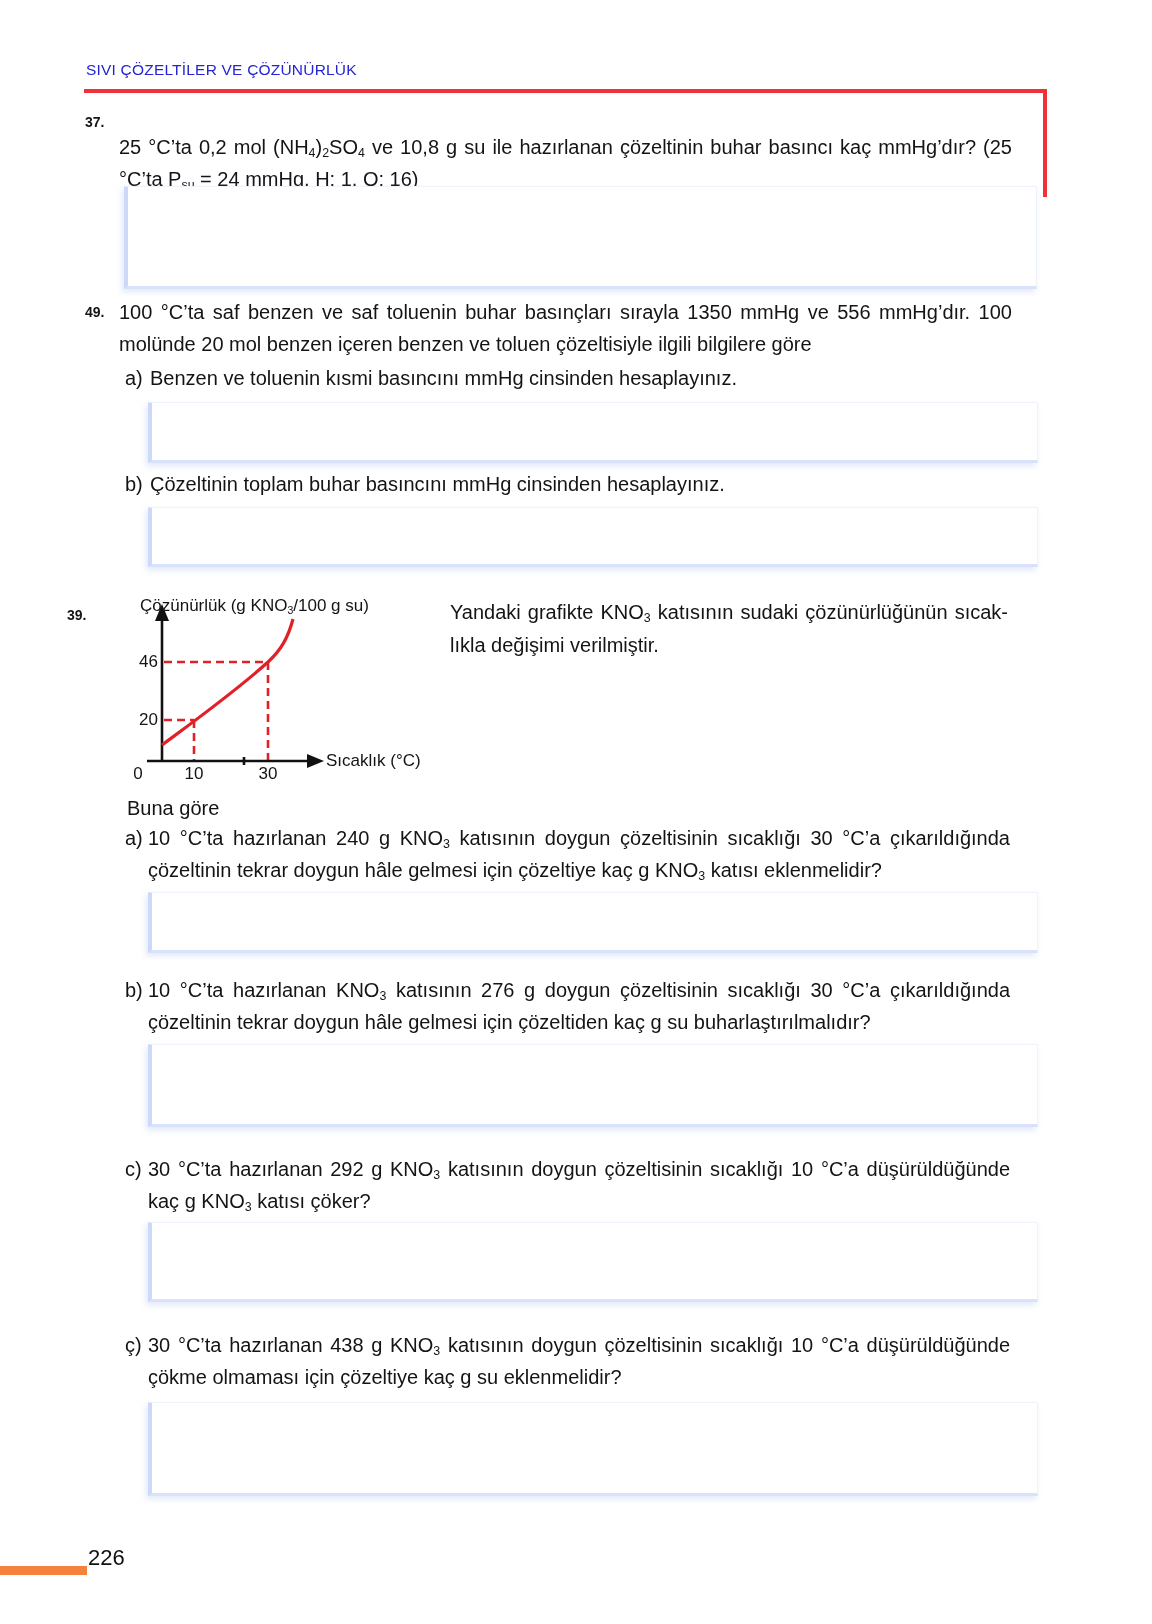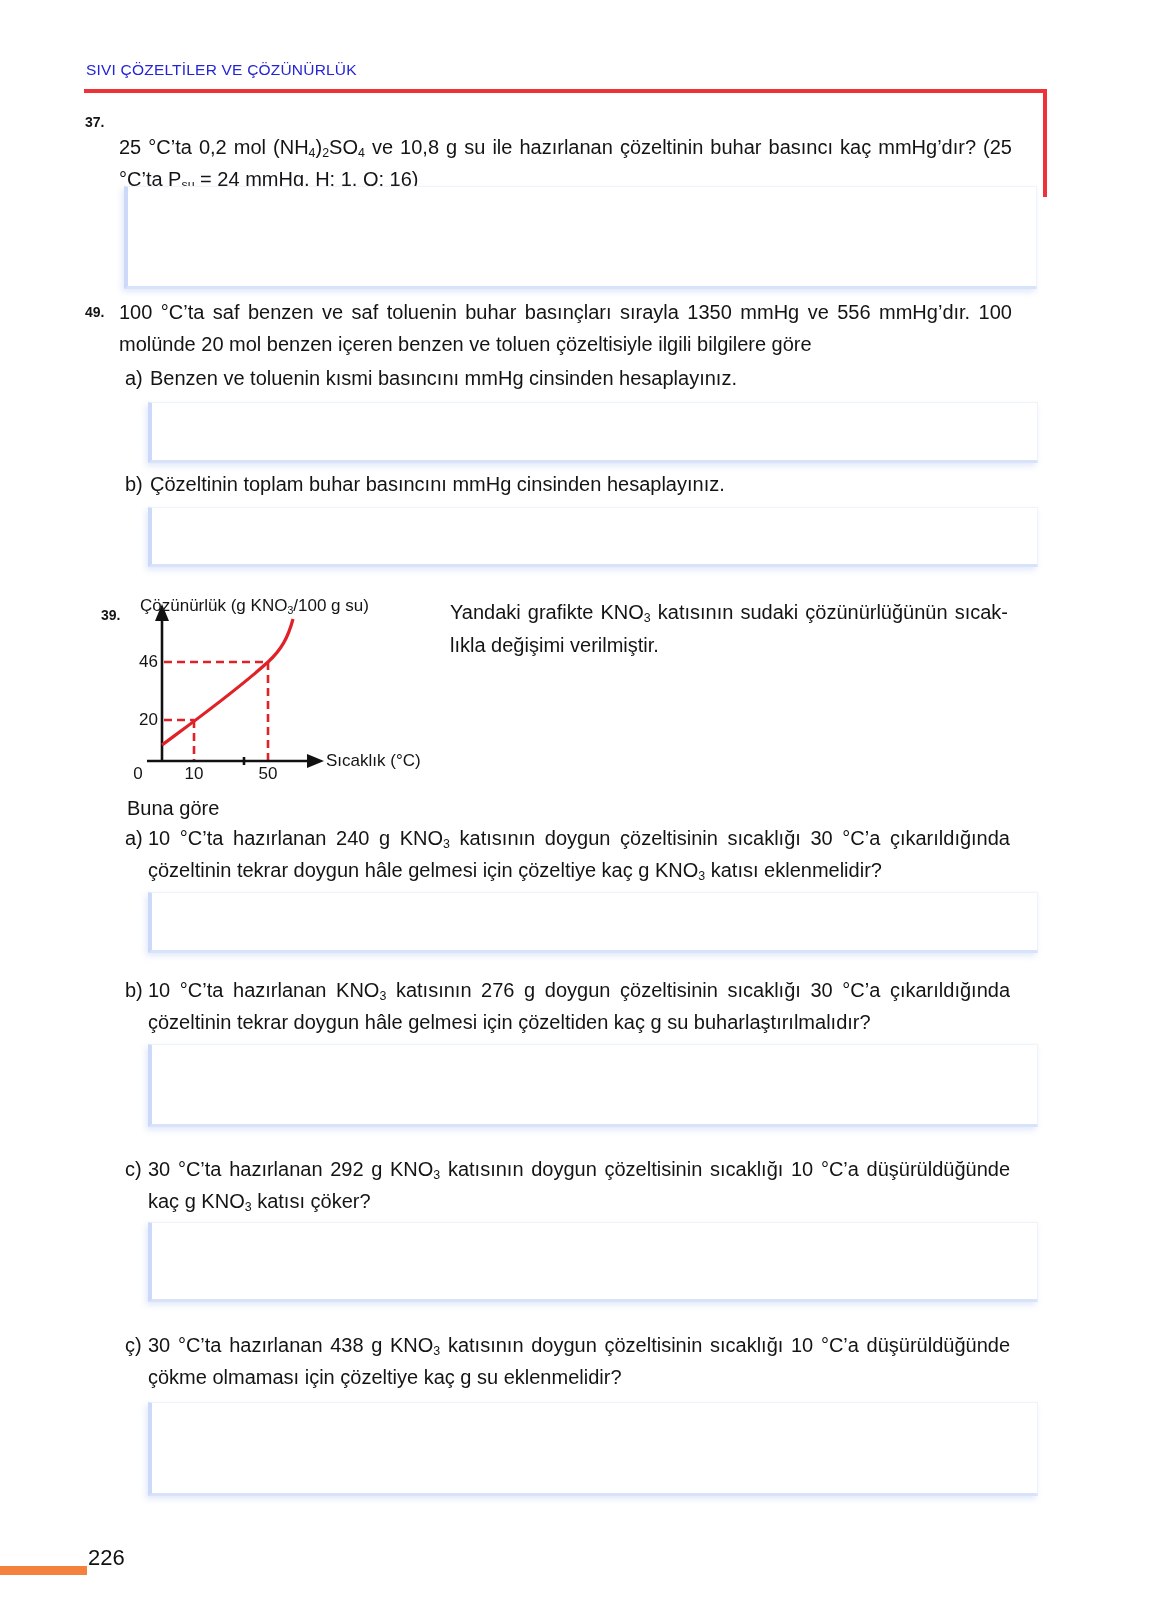--- a/index.html
+++ b/index.html
@@ -50,21 +50,21 @@
 </div>
 
 <div class="abs marker" style="left:125px;top:362px;">a)</div>
 <div class="abs bodyline" style="left:150px;top:362px;width:870px;">Benzen ve toluenin kısmi basıncını mmHg cinsinden hesaplayınız.</div>
 <div class="answer-box" style="left:148px;top:402px;width:885px;height:57px;"></div>
 
 <div class="abs marker" style="left:125px;top:468px;">b)</div>
 <div class="abs bodyline" style="left:150px;top:468px;width:870px;">Çözeltinin toplam buhar basıncını mmHg cinsinden hesaplayınız.</div>
 <div class="answer-box" style="left:148px;top:507px;width:885px;height:56px;"></div>
 
-<div class="abs qnum" style="left:101px;top:599px;">39.</div>
+<div class="abs qnum" style="left:67px;top:599px;">39.</div>
 
 <div class="abs" style="left:118px;top:594px;width:340px;height:205px;">
   <div class="abs graph-label" style="left:22px;top:2px;white-space:nowrap;">Çözünürlük (g KNO<sub>3</sub>/100 g su)</div>
 
   <svg width="340" height="205" viewBox="0 0 340 205">
 
     <g stroke="#e02128" stroke-width="2.6" stroke-dasharray="8 5" fill="none">
       <line x1="46" y1="68" x2="150" y2="68"></line>
       <line x1="150" y1="68" x2="150" y2="166"></line>
       <line x1="46" y1="126" x2="76" y2="126"></line>
@@ -81,21 +81,21 @@
       <polygon points="206,167 189,160 189,174"></polygon>
     </g>
 
     <path d="M44,151 C75,128 118,97 150,68 C163,56 170,44 175,25" stroke="#e02128" stroke-width="3.2" fill="none"></path>
   </svg>
 
   <div class="abs tick" style="left:0;top:58px;width:40px;text-align:right;">46</div>
   <div class="abs tick" style="left:0;top:116px;width:40px;text-align:right;">20</div>
   <div class="abs tick" style="left:13px;top:170px;width:14px;text-align:center;">0</div>
   <div class="abs tick" style="left:62px;top:170px;width:28px;text-align:center;">10</div>
-  <div class="abs tick" style="left:136px;top:170px;width:28px;text-align:center;">50</div>
+  <div class="abs tick" style="left:136px;top:170px;width:28px;text-align:center;">30</div>
   <div class="abs graph-label" style="left:208px;top:157px;white-space:nowrap;">Sıcaklık (°C)</div>
 </div>
 
 <div class="abs" style="left:450px;top:596px;width:558px;">
   <div class="bodyline just" style="line-height:33px;height:33px;">Yandaki grafikte KNO<sub>3</sub> katısının sudaki çözünürlüğünün sıcak-</div>
   <div class="bodyline" style="line-height:33px;height:33px;">lıkla değişimi verilmiştir.</div>
 </div>
 
 <div class="abs bodyline" style="left:127px;top:792px;width:300px;">Buna göre</div>
 

